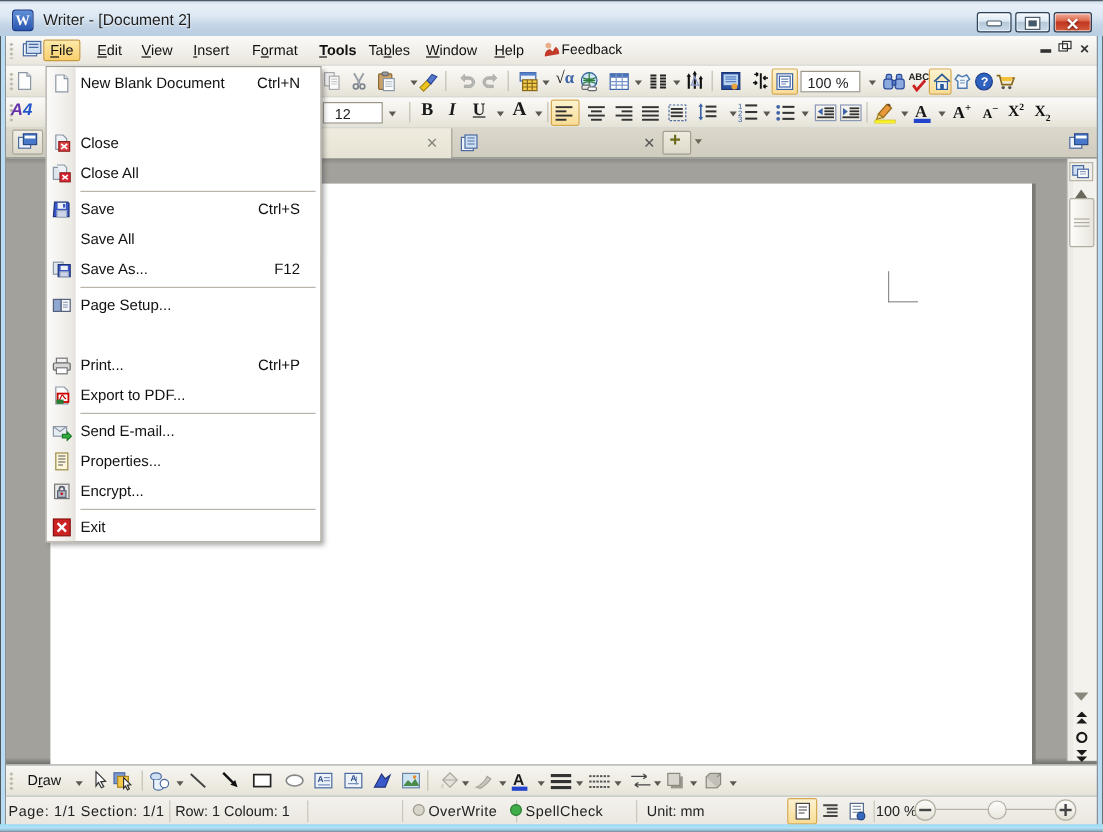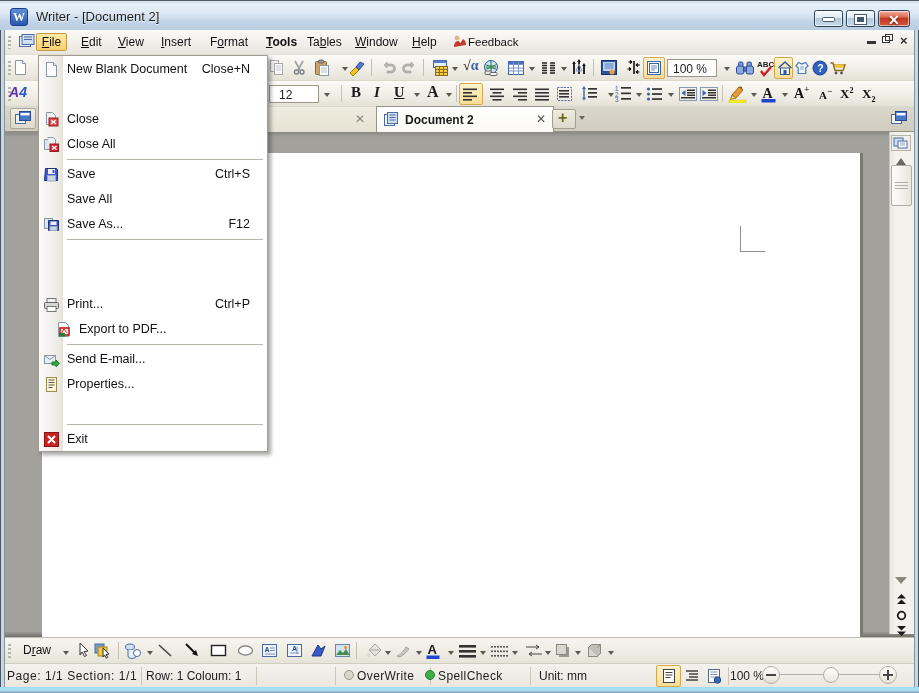--- a/index.html
+++ b/index.html
@@ -339,23 +339,20 @@
 
   <div class="row" id="tabbar">
       <div style="position:absolute;left:5px;top:2px;width:26px;height:21px;background:linear-gradient(180deg,#f0eee6,#ddd9cb);border:1px solid #aaa798;border-radius:2px;box-sizing:border-box;"></div>
       <div style="position:absolute;left:9px;top:4px;"><svg width="18" height="16">
           <rect x="1.5" y="4.5" width="10" height="9" fill="#eef3fa" stroke="#4a6aa0"></rect>
           <rect x="5.5" y="1.5" width="11" height="9" fill="#4a78c8" stroke="#2a4a8a"></rect>
           <rect x="6.5" y="3" width="9" height="2.4" fill="#fff"></rect>
         </svg></div>
     <div id="tab1"></div>
     <div class="tabx" style="left:350px;">✕</div>
-    <div id="tab2">
-        <div class="t">Document 2</div>
-      </div>
     <div class="tabx" style="left:531px;color:#555;">✕</div>
     <div id="plusbtn">
         <b>+</b>
       </div>
     <div id="plusdd"></div>
       <div style="position:absolute;left:378px;top:5px;"><svg width="16" height="16" viewBox="0 0 16 16">
           <rect x="1.5" y="3.5" width="10" height="11" fill="#eef3fa" stroke="#4a6aa0"></rect>
           <rect x="4.5" y="1.5" width="10" height="11" fill="#cfe0f4" stroke="#4a6aa0"></rect>
           <path d="M6.5 4h6M6.5 6.5h6M6.5 9h6" stroke="#4a6aa0"></path>
         </svg></div>
@@ -546,21 +543,21 @@
     <div id="bb"></div>
 
   <div id="pmenu">
     <div class="istrip"></div>
     <div class="pmi" style="top:1px;">
         <span class="mico"><svg width="17" height="17">
             <path d="M3.5 1.5h7l3 3v11h-10z" fill="#fdfdfd" stroke="#8c97a5"></path>
             <path d="M10.5 1.5v3h3" fill="#e8edf2" stroke="#8c97a5"></path>
           </svg></span>
         <span class="lbl">New Blank Document</span>
-        <span class="sc">Close+N</span>
+        <span class="sc">Ctrl+N</span>
       </div>
     <div class="pmi" style="top:51px;">
         <span class="mico"><svg width="17" height="17">
             <path d="M3.5 1.5h6l3 3v9h-9z" fill="#eef1f5" stroke="#8c97a5"></path>
             <rect x="6" y="7" width="9" height="8" fill="#d44" stroke="#902020"></rect>
             <path d="M8 9l5 4M13 9l-5 4" stroke="#fff" stroke-width="1.4"></path>
           </svg></span>
         <span class="lbl">Close</span>
       </div>
     <div class="pmi" style="top:76px;">
@@ -588,30 +585,38 @@
     <div class="pmi" style="top:156px;">
         <span class="mico"><svg width="17" height="17">
             <rect x="1.5" y="2.5" width="8" height="10" fill="#dfe5ec" stroke="#8c97a5"></rect>
             <path d="M5.5 4.5h10v10h-10z" fill="#3a56c8" stroke="#1d3478"></path>
             <rect x="7.5" y="5.5" width="6" height="3.5" fill="#eef1f5"></rect>
             <rect x="7" y="10.5" width="7" height="4" fill="#cdd6e6" stroke="#9aa7bd"></rect>
           </svg></span>
         <span class="lbl">Save As...</span>
         <span class="sc">F12</span>
       </div>
+    <div class="pmi" style="top:186px;">
+        <span class="mico"><svg width="17" height="17">
+            <rect x="1.5" y="3.5" width="6.5" height="10" fill="#8fa6d0" stroke="#55617a"></rect>
+            <rect x="8" y="3.5" width="7.5" height="10" fill="#f4f6f9" stroke="#55617a"></rect>
+            <path d="M9.5 6h4M9.5 8h4M9.5 10h4" stroke="#9aa7bd"></path>
+          </svg></span>
+        <span class="lbl">Page Setup...</span>
+      </div>
     <div class="pmi" style="top:236px;">
         <span class="mico"><svg width="17" height="17">
             <rect x="4" y="2.5" width="9" height="4" fill="#f2f2f2" stroke="#777"></rect>
             <rect x="1.5" y="6.5" width="14" height="6" rx="1" fill="#d7d7d7" stroke="#666"></rect>
             <rect x="4" y="10.5" width="9" height="5" fill="#fff" stroke="#777"></rect>
           </svg></span>
         <span class="lbl">Print...</span>
         <span class="sc">Ctrl+P</span>
       </div>
-    <div class="pmi" style="top:261px;margin-left:12px;">
+    <div class="pmi" style="top:261px;">
         <span class="mico"><svg width="17" height="17">
             <path d="M3.5 1.5h7l3 3v11h-10z" fill="#fdfdfd" stroke="#8c97a5"></path>
             <rect x="5" y="7" width="9" height="7" fill="#fff" stroke="#c00" stroke-width="1.5"></rect>
             <path d="M6.5 12.5c1.5-3 2-4.5 2.5-4.5s.5 2 3 3.5" stroke="#c00" fill="none"></path>
             <rect x="4" y="12" width="6" height="3.5" fill="#2a7a33"></rect>
           </svg></span>
         <span class="lbl">Export to PDF...</span>
       </div>
     <div class="pmi" style="top:291px;">
         <span class="mico"><svg width="17" height="17">
@@ -620,20 +625,29 @@
             <path d="M9 11h4v-2l3.5 3.5L13 16v-2H9z" fill="#2fae3e" stroke="#1d7a2a"></path>
           </svg></span>
         <span class="lbl">Send E-mail...</span>
       </div>
     <div class="pmi" style="top:316px;">
         <span class="mico"><svg width="17" height="17">
             <rect x="3.5" y="1.5" width="10" height="14" fill="#fdf6d8" stroke="#9a8c4a"></rect>
             <path d="M5.5 4h6M5.5 6.5h6M5.5 9h6M5.5 11.5h4" stroke="#555"></path>
           </svg></span>
         <span class="lbl">Properties...</span>
+      </div>
+    <div class="pmi" style="top:341px;">
+        <span class="mico"><svg width="17" height="17">
+            <rect x="2.5" y="2.5" width="12" height="12" fill="#e9e9e9" stroke="#777"></rect>
+            <rect x="5" y="8" width="7" height="5.5" fill="#b0b6c4" stroke="#5a6170"></rect>
+            <path d="M6.5 8V6.5a2 2 0 014 0V8" fill="none" stroke="#5a6170" stroke-width="1.5"></path>
+            <circle cx="8.5" cy="10.5" r="1" fill="#c00"></circle>
+          </svg></span>
+        <span class="lbl">Encrypt...</span>
       </div>
     <div class="pmi" style="top:371px;">
         <span class="mico"><svg width="17" height="17">
             <rect x="1.5" y="1.5" width="14" height="14" fill="#cc2222" stroke="#8a1111"></rect>
             <path d="M5 5l7 7M12 5l-7 7" stroke="#fff" stroke-width="2"></path>
           </svg></span>
         <span class="lbl">Exit</span>
       </div>
     <div class="psep" style="top:103px;"></div>
     <div class="psep" style="top:183px;"></div>

